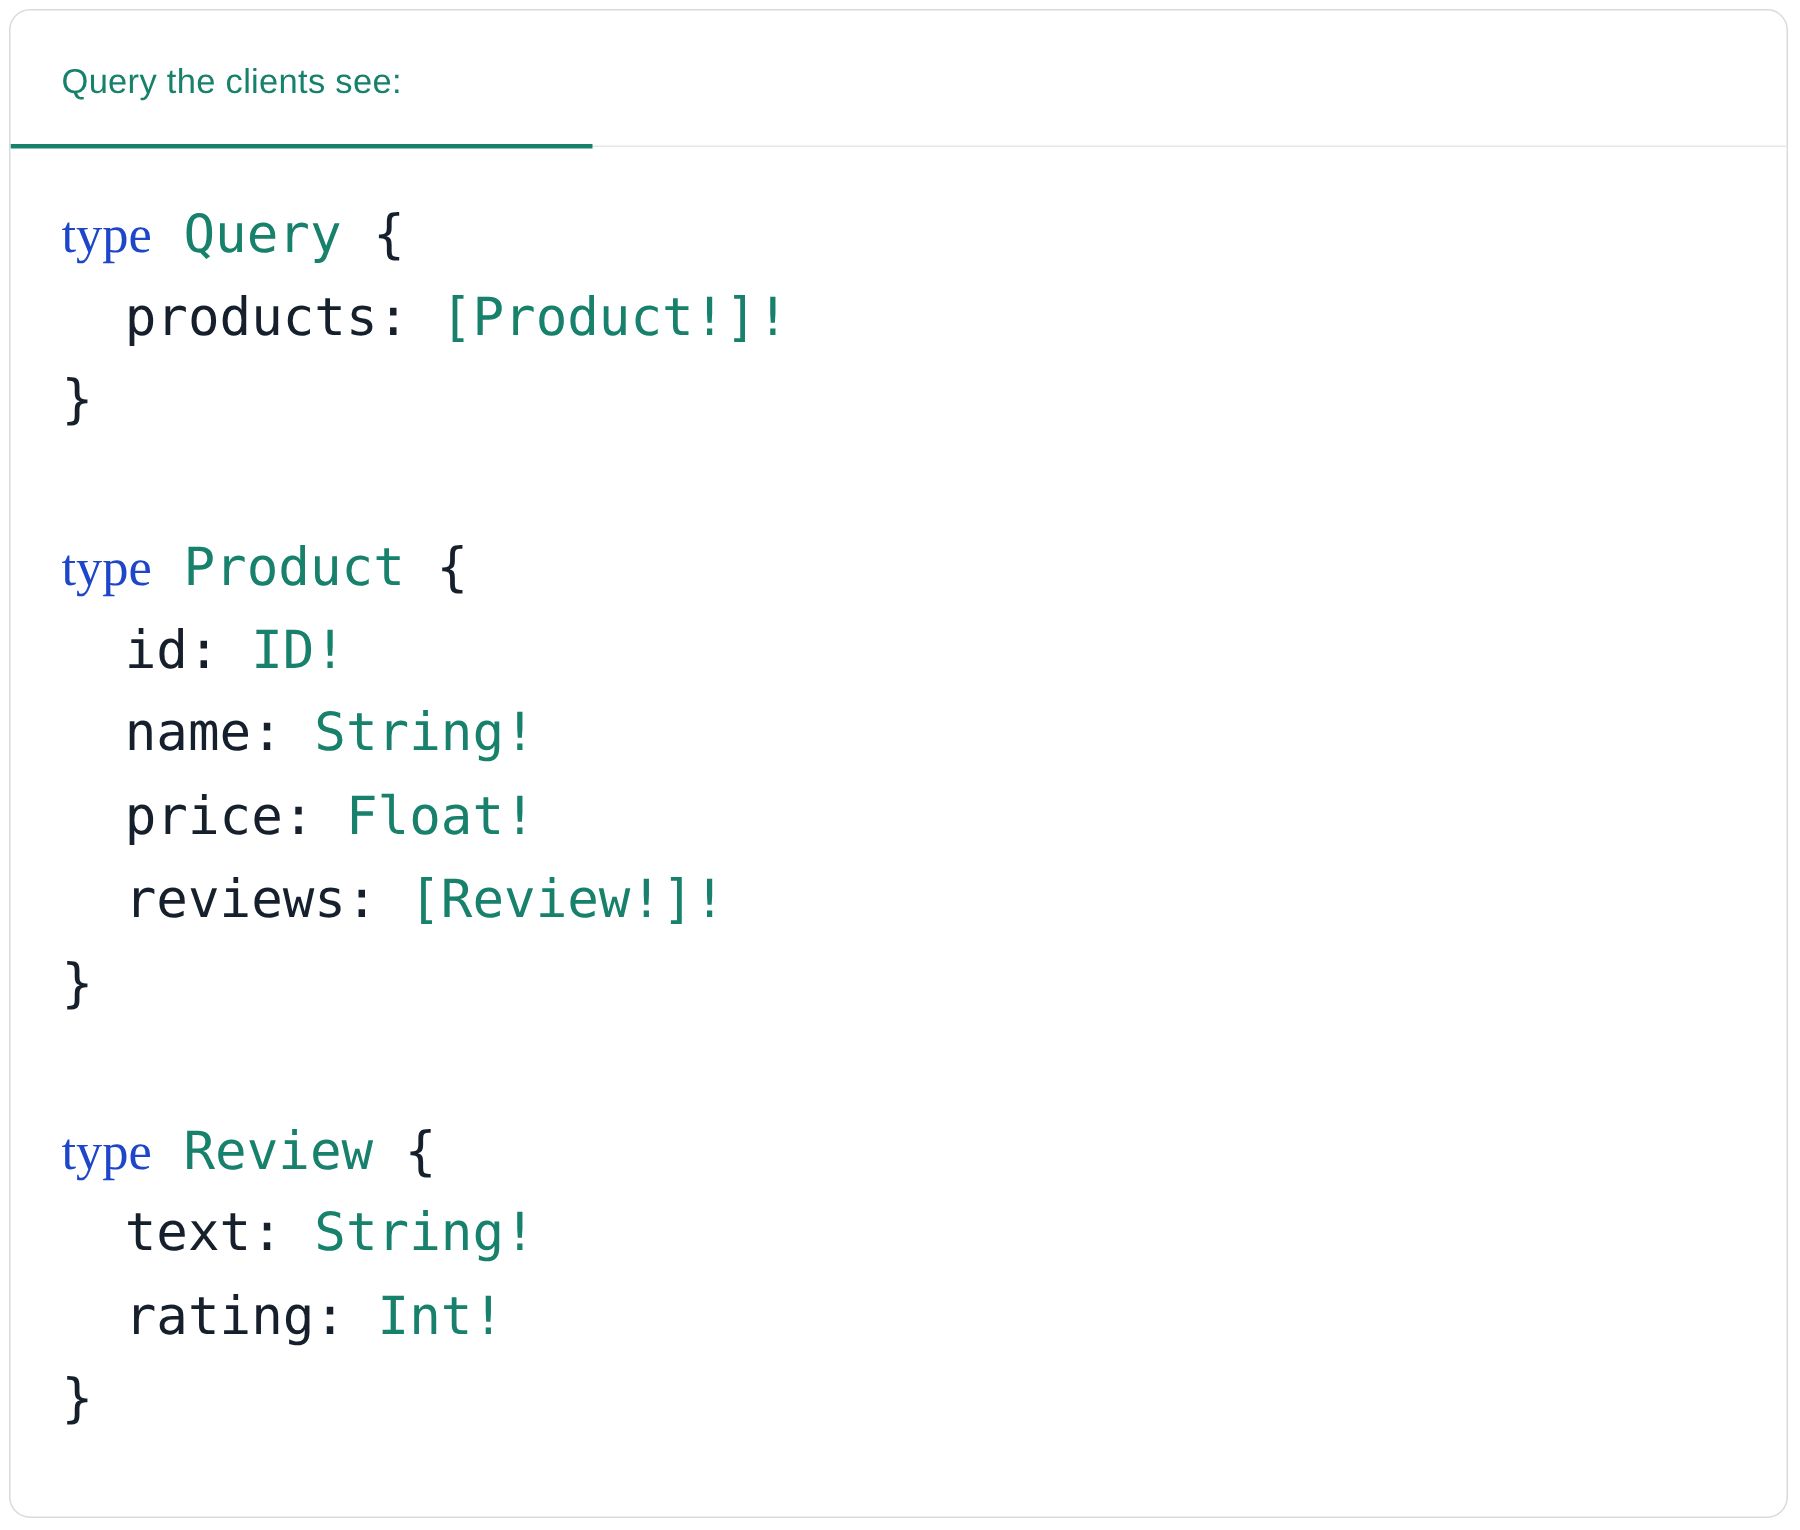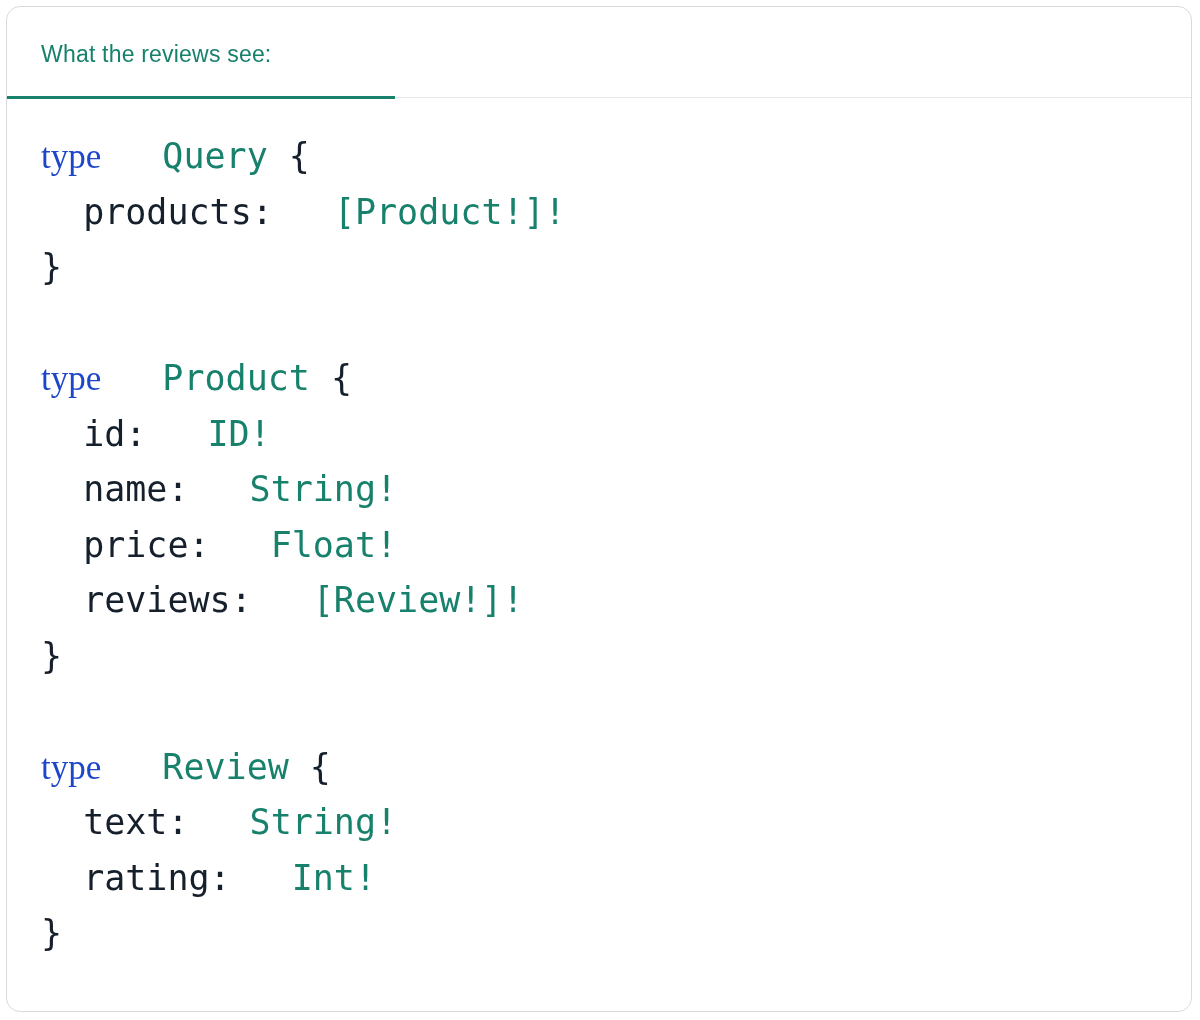--- a/index.html
+++ b/index.html
@@ -76,28 +76,28 @@
     line-height: 55.5px;
     color: var(--code-text, #16202c);
   }
 
   .code-line {
     white-space: pre;
     height: 55.5px;
   }
 
   .tok-kw { color: var(--keyword-blue, #1d46c9); font-family: Liberation Serif, serif; }
-  .tok-ty { color: var(--teal, #17816c); margin-left: 40px; }
+  .tok-ty { color: var(--teal, #17816c); }
   .tok-pl { color: var(--code-text, #16202c); }
 </style>
 </head>
 <body>
 
 <div class="card">
   <div class="tab-bar">
     <div class="tab">
-      <span class="tab-label">What the reviews see:</span>
+      <span class="tab-label">Query the clients see:</span>
     </div>
     <div class="tab-divider"></div>
     <div class="tab-underline"></div>
   </div>
   <pre class="code"><div class="code-line"><span class="tok-kw">type</span><span class="tok-pl"> </span><span class="tok-ty">Query</span><span class="tok-pl"> {</span></div><div class="code-line"><span class="tok-pl">  products: </span><span class="tok-ty">[Product!]!</span></div><div class="code-line"><span class="tok-pl">}</span></div><div class="code-line">&nbsp;</div><div class="code-line"><span class="tok-kw">type</span><span class="tok-pl"> </span><span class="tok-ty">Product</span><span class="tok-pl"> {</span></div><div class="code-line"><span class="tok-pl">  id: </span><span class="tok-ty">ID!</span></div><div class="code-line"><span class="tok-pl">  name: </span><span class="tok-ty">String!</span></div><div class="code-line"><span class="tok-pl">  price: </span><span class="tok-ty">Float!</span></div><div class="code-line"><span class="tok-pl">  reviews: </span><span class="tok-ty">[Review!]!</span></div><div class="code-line"><span class="tok-pl">}</span></div><div class="code-line">&nbsp;</div><div class="code-line"><span class="tok-kw">type</span><span class="tok-pl"> </span><span class="tok-ty">Review</span><span class="tok-pl"> {</span></div><div class="code-line"><span class="tok-pl">  text: </span><span class="tok-ty">String!</span></div><div class="code-line"><span class="tok-pl">  rating: </span><span class="tok-ty">Int!</span></div><div class="code-line"><span class="tok-pl">}</span></div></pre>
 </div>
 
 </body></html>

